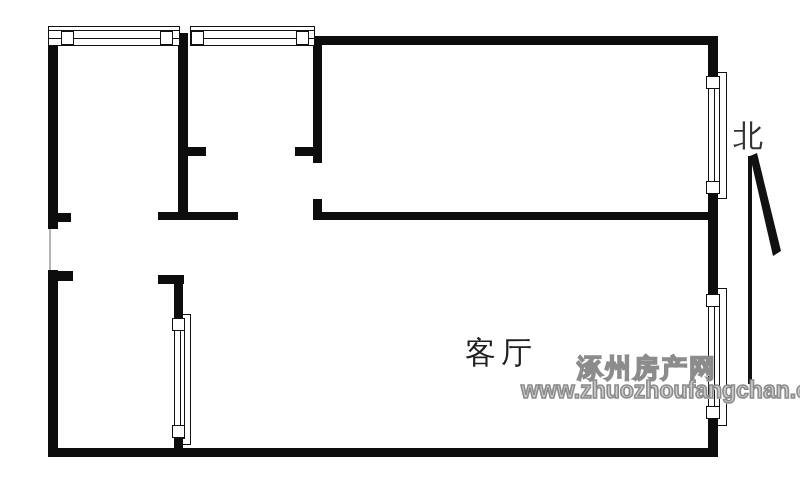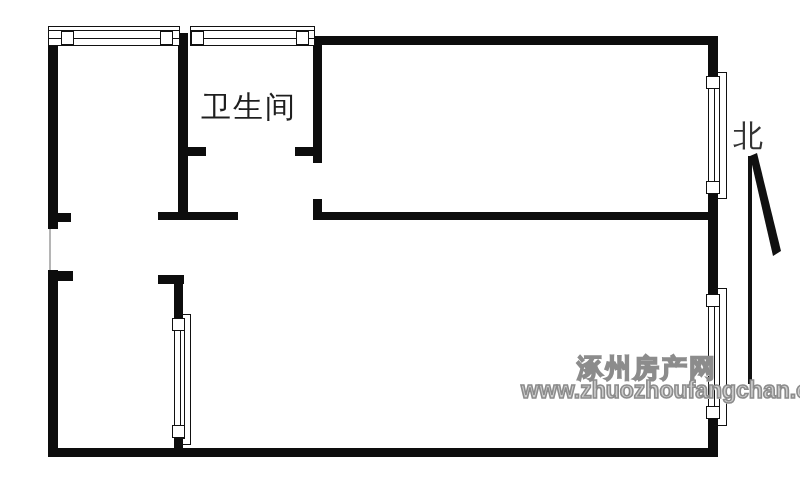--- a/index.html
+++ b/index.html
@@ -129,21 +129,21 @@
   <div class="outer-v win-liv-out"></div>
   <div class="vwin win-liv"></div>
   <div class="wsq sq-liv1"></div>
   <div class="wsq sq-liv2"></div>
 
   <div class="outer-vl win-conv-out"></div>
   <div class="vwin win-conv"></div>
   <div class="wsq sq-conv1"></div>
   <div class="wsq sq-conv2"></div>
 
-  <div class="room-label lbl-bathroom">卫生间</div>
+  <div class="room-label lbl-living">客厅</div>
 
   <div class="room-label lbl-north">北</div>
   <svg class="north-svg" width="60" height="245" viewBox="0 0 60 245">
     <line x1="15" y1="8" x2="15" y2="236" stroke="#111" stroke-width="4"></line>
     <polygon points="15,8 22,5 46,103 38,108" fill="#111"></polygon>
   </svg>
 
   <div class="wm wm1">涿州房产网</div>
   <div class="wm wm2">www.zhuozhoufangchan.com</div>
 

